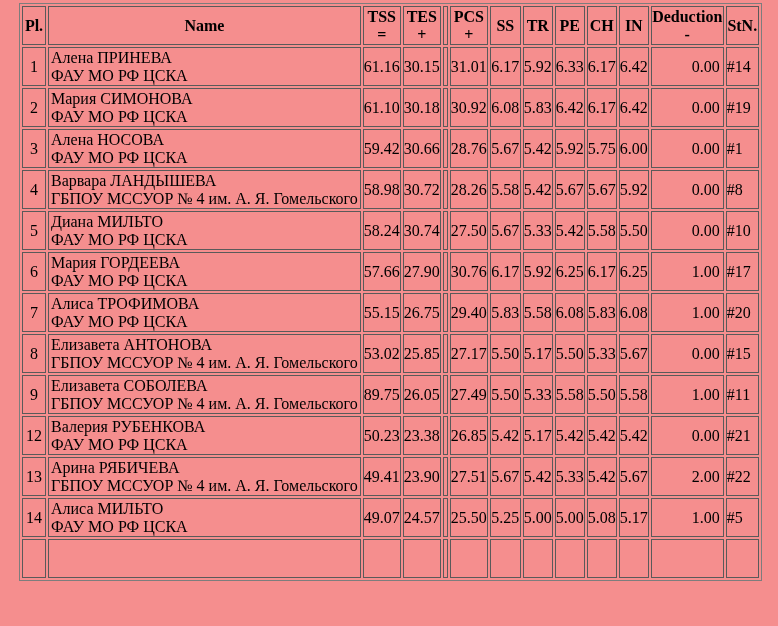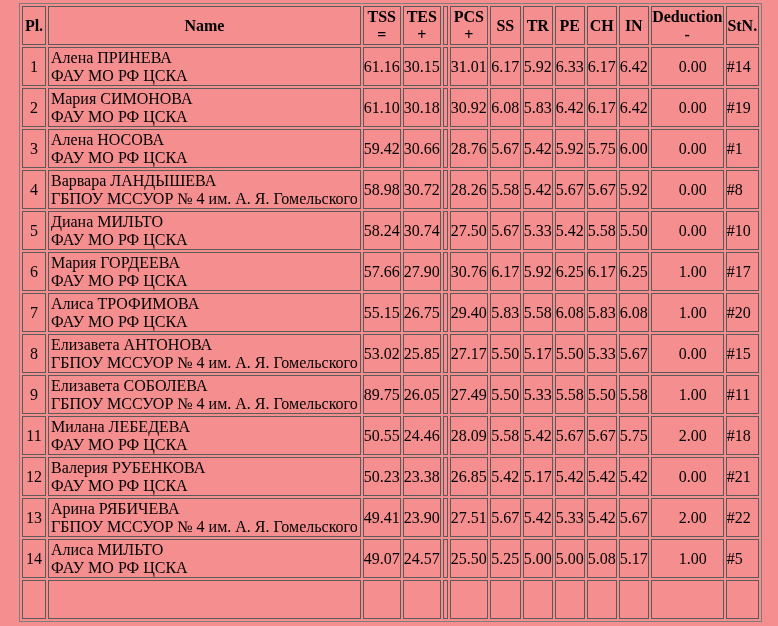--- a/index.html
+++ b/index.html
@@ -32,21 +32,21 @@
     white-space: nowrap;
   }
   th {
     font-weight: bold;
     text-align: center;
     vertical-align: middle;
   }
   td.c-pl   { text-align: center; vertical-align: middle; }
   td.c-name { text-align: left; vertical-align: middle; padding-left: 2px; padding-right: 2px; }
   td.c-num  { text-align: center; vertical-align: middle; }
-  td.c-ded  { text-align: right; vertical-align: middle; padding-right: 16px; }
+  td.c-ded  { text-align: right; vertical-align: middle; padding-right: 3px; }
   td.c-stn  { text-align: left; vertical-align: middle; }
   td.c-spacer { }
   .name-line, .club-line { display: block; line-height: 18px; }
   
   col.w-pl   { width: 24px; }
   col.w-name { width: 303px; }
   col.w-tss  { width: 37px; }
   col.w-tes  { width: 36px; }
   col.w-sp   { width: 5px; }
   col.w-pcs  { width: 38px; }
@@ -264,38 +264,20 @@
           <td class="c-num">27.49</td>
           <td class="c-num">5.50</td>
           <td class="c-num">5.33</td>
           <td class="c-num">5.58</td>
           <td class="c-num">5.50</td>
           <td class="c-num">5.58</td>
           <td class="c-ded">1.00</td>
           <td class="c-stn">#11</td>
         </tr>
         <tr>
-          <td class="c-pl">11</td>
-          <td class="c-name">
-            <span class="name-line">Милана ЛЕБЕДЕВА</span>
-            <span class="club-line">ФАУ МО РФ ЦСКА</span>
-          </td>
-          <td class="c-num">50.55</td>
-          <td class="c-num">24.46</td>
-          <td class="c-spacer"></td>
-          <td class="c-num">28.09</td>
-          <td class="c-num">5.58</td>
-          <td class="c-num">5.42</td>
-          <td class="c-num">5.67</td>
-          <td class="c-num">5.67</td>
-          <td class="c-num">5.75</td>
-          <td class="c-ded">2.00</td>
-          <td class="c-stn">#18</td>
-        </tr>
-        <tr>
           <td class="c-pl">12</td>
           <td class="c-name">
             <span class="name-line">Валерия РУБЕНКОВА</span>
             <span class="club-line">ФАУ МО РФ ЦСКА</span>
           </td>
           <td class="c-num">50.23</td>
           <td class="c-num">23.38</td>
           <td class="c-spacer"></td>
           <td class="c-num">26.85</td>
           <td class="c-num">5.42</td>

